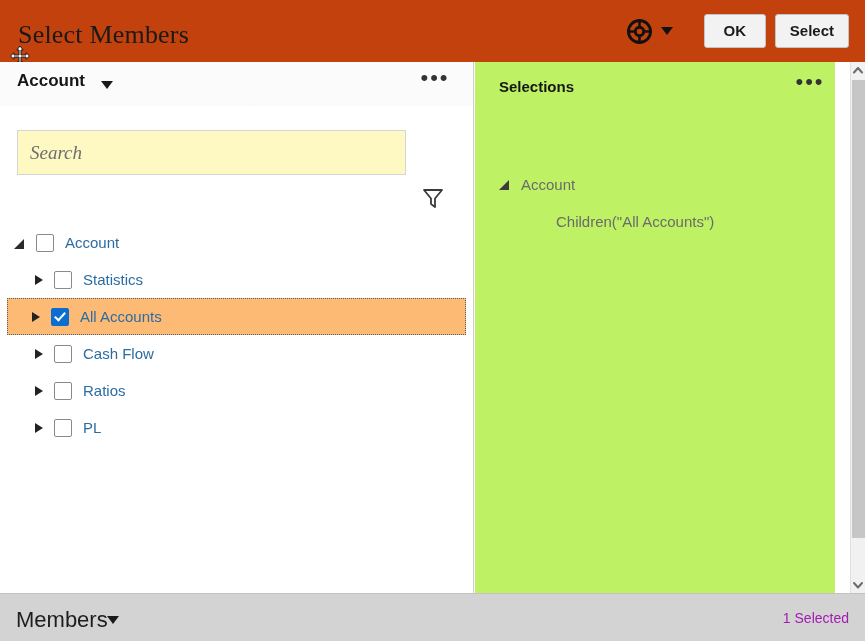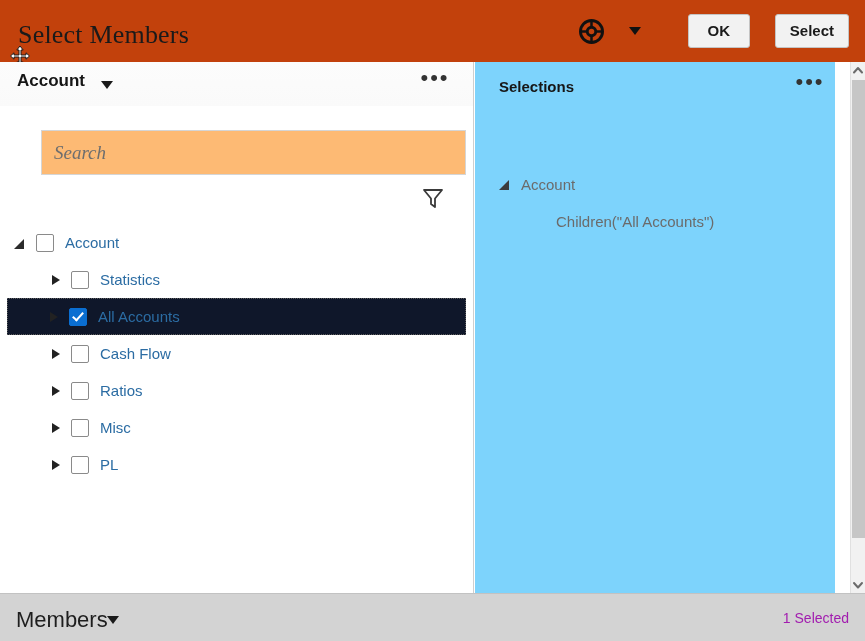--- a/index.html
+++ b/index.html
@@ -40,21 +40,21 @@
     top: 45px;
     width: 20px;
     height: 22px;
   }
   #titlebar-actions {
     position: absolute;
     right: 16px;
     top: 12px;
     display: flex;
     align-items: center;
-    gap: 16px;
+    gap: 0px;
     height: 38px;
   }
   #help-icon {
     width: 25px;
     height: 25px;
     display: block;
   }
   #help-caret {
     margin-left: 9px;
     margin-right: 22px;
@@ -129,32 +129,31 @@
     color: #333;
     text-align: center;
     letter-spacing: 2px;
     cursor: pointer;
     user-select: none;
   }
   #search-input {
     position: absolute;
     left: 17px;
     top: 68px;
-    width: 425px;
+    width: 389px;
     height: 45px;
     box-sizing: border-box;
     border: 1px solid #d5d5d5;
-    background: #fdba74;
+    background: #fef9c3;
     font-family: "Liberation Serif", serif;
     font-size: 19px;
     font-style: italic;
     color: #6e6e6e;
     padding: 0 12px;
     outline: none;
-    margin-left: 24px;
   }
   #search-input::placeholder {
     color: #6e6e6e;
     font-style: italic;
     opacity: 1;
   }
   #filter-icon {
     position: absolute;
     left: 421px;
     top: 124px;
@@ -172,26 +171,26 @@
   }
   .tree-row {
     position: relative;
     height: 37px;
     display: flex;
     align-items: center;
     box-sizing: border-box;
     cursor: default;
   }
   .tree-row.root { padding-left: 13px; }
-  .tree-row.child { padding-left: 48px; }
+  .tree-row.child { padding-left: 31px; }
   .tree-row.selected {
-    background: #0f172a;
+    background: #fdba74;
     border: 1px dotted #5d5d5d;
     margin: 0 7px 0 7px;
-    padding-left: 38px;
+    padding-left: 20px;
   }
   .twisty {
     width: 16px;
     height: 16px;
     flex: 0 0 16px;
     position: relative;
     cursor: pointer;
   }
   .twisty.collapsed::after {
     content: "";
@@ -245,21 +244,21 @@
     cursor: pointer;
   }
 
   
   #right-panel {
     position: absolute;
     left: 475px;
     top: 62px;
     width: 360px;
     height: 531px;
-    background: #7dd3fc;
+    background: #bef264;
     overflow: hidden;
   }
   #selections-title {
     position: absolute;
     left: 24px;
     top: 16px;
     font-size: 15px;
     font-weight: bold;
     color: #161616;
   }
@@ -440,25 +439,20 @@
       </div>
       <div class="tree-row child">
         <span class="twisty collapsed"></span>
         <span class="tree-check"></span>
         <span class="tree-label">Cash Flow</span>
       </div>
       <div class="tree-row child">
         <span class="twisty collapsed"></span>
         <span class="tree-check"></span>
         <span class="tree-label">Ratios</span>
-      </div>
-      <div class="tree-row child">
-        <span class="twisty collapsed"></span>
-        <span class="tree-check"></span>
-        <span class="tree-label">Misc</span>
       </div>
       <div class="tree-row child">
         <span class="twisty collapsed"></span>
         <span class="tree-check"></span>
         <span class="tree-label">PL</span>
       </div>
     </div>
 </div>
 
 <div id="right-panel">

